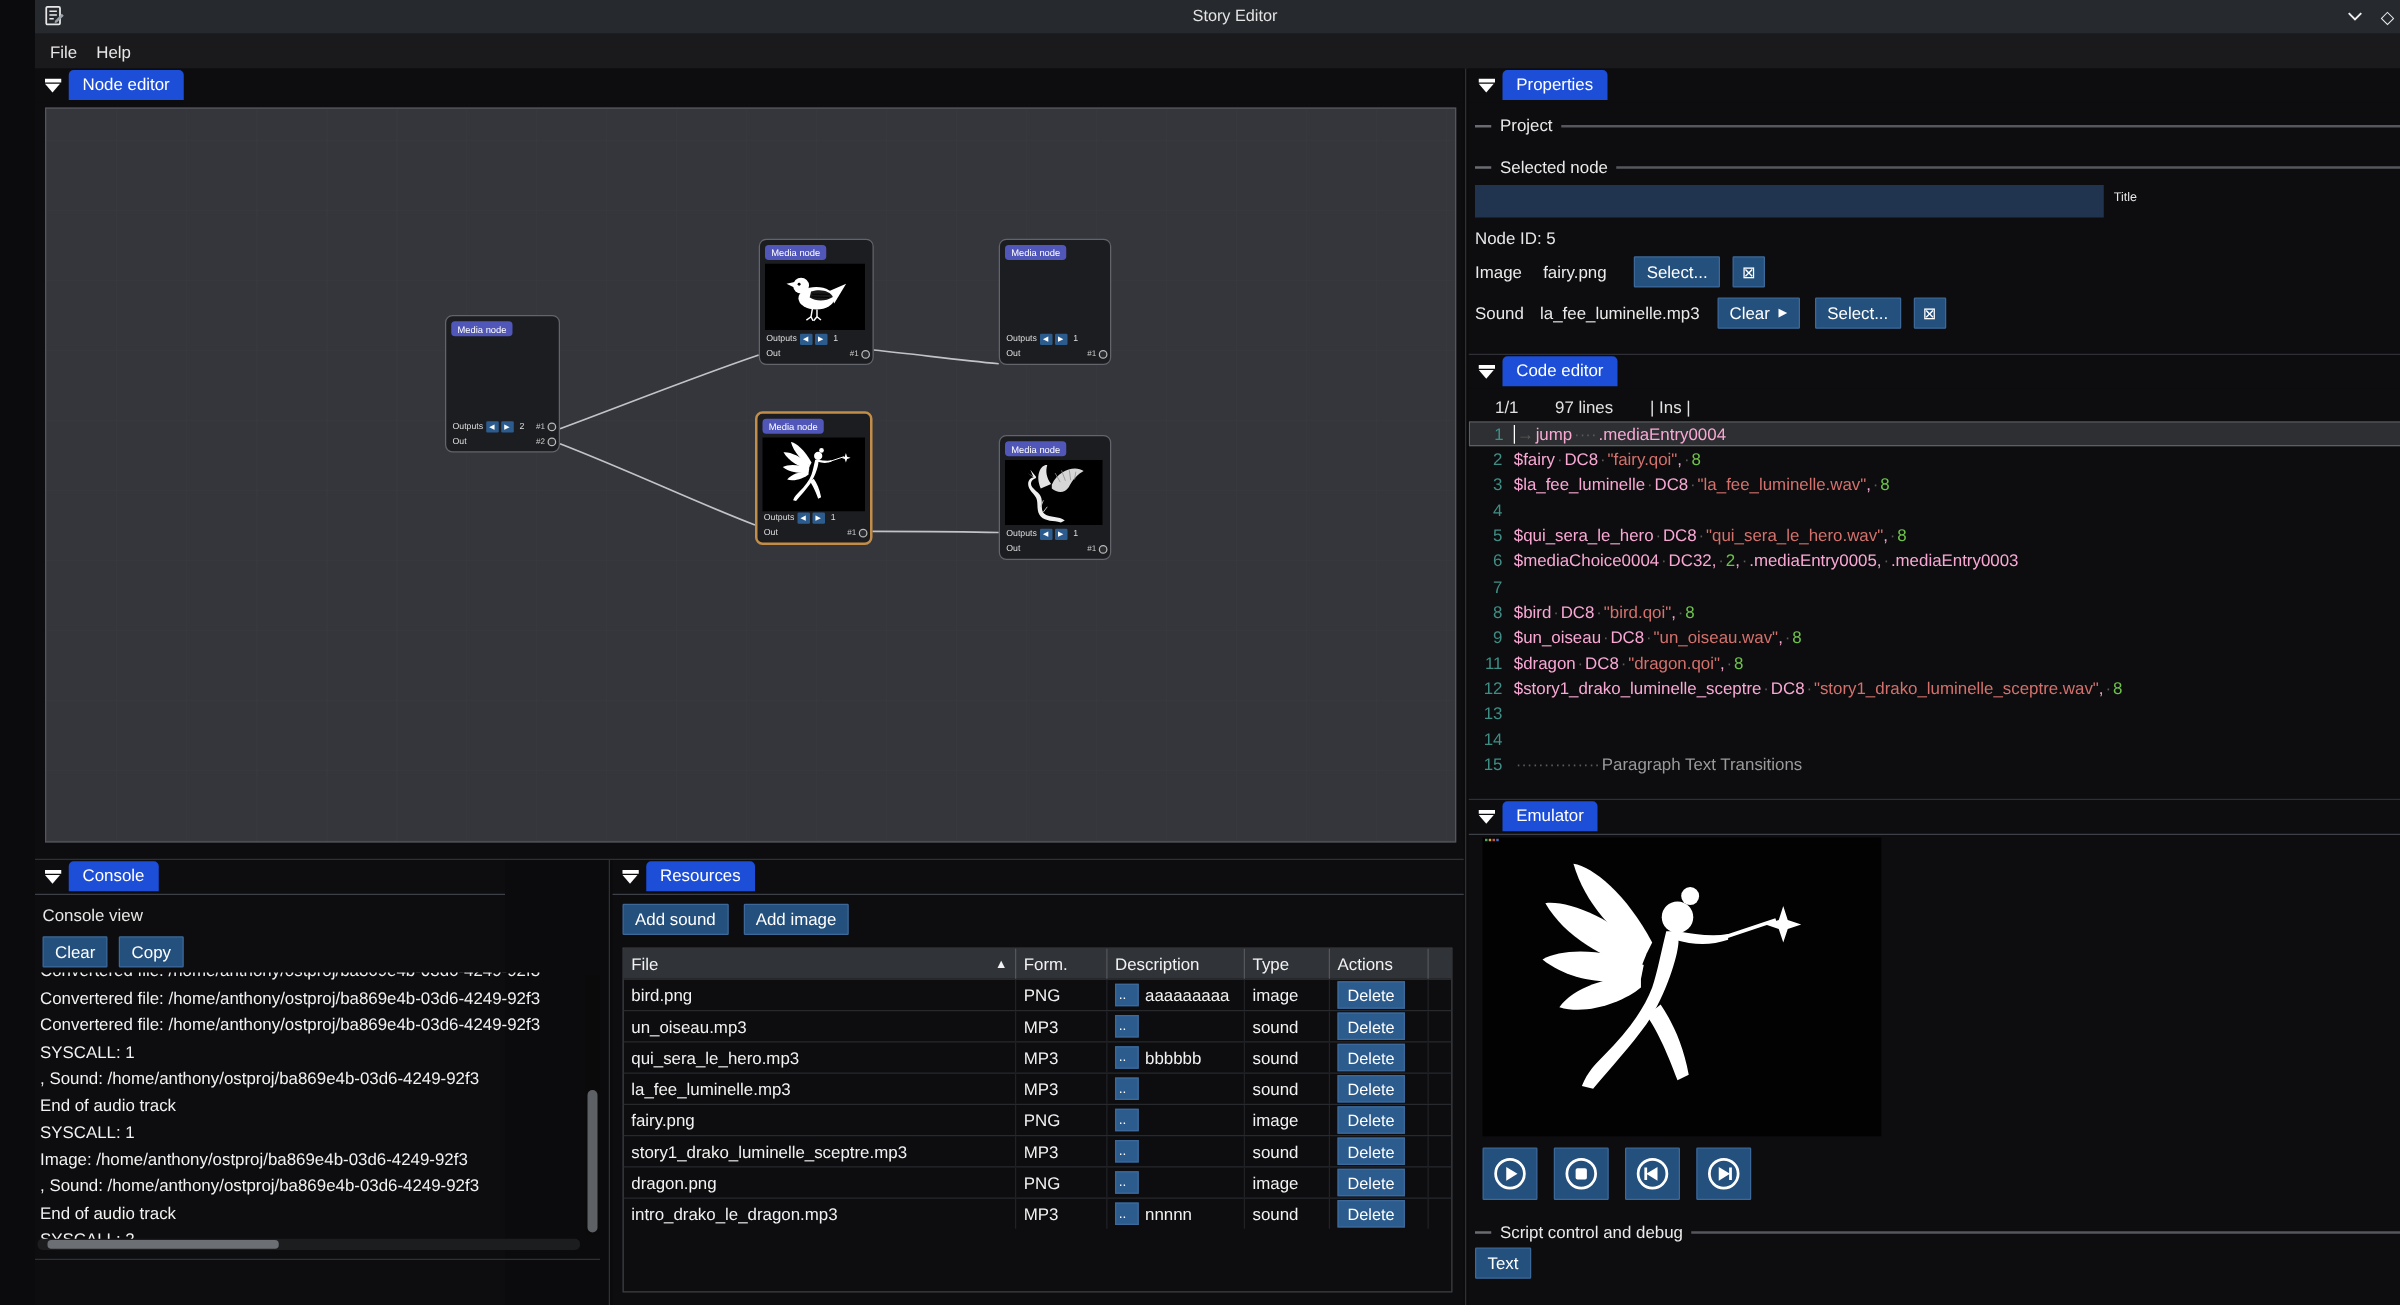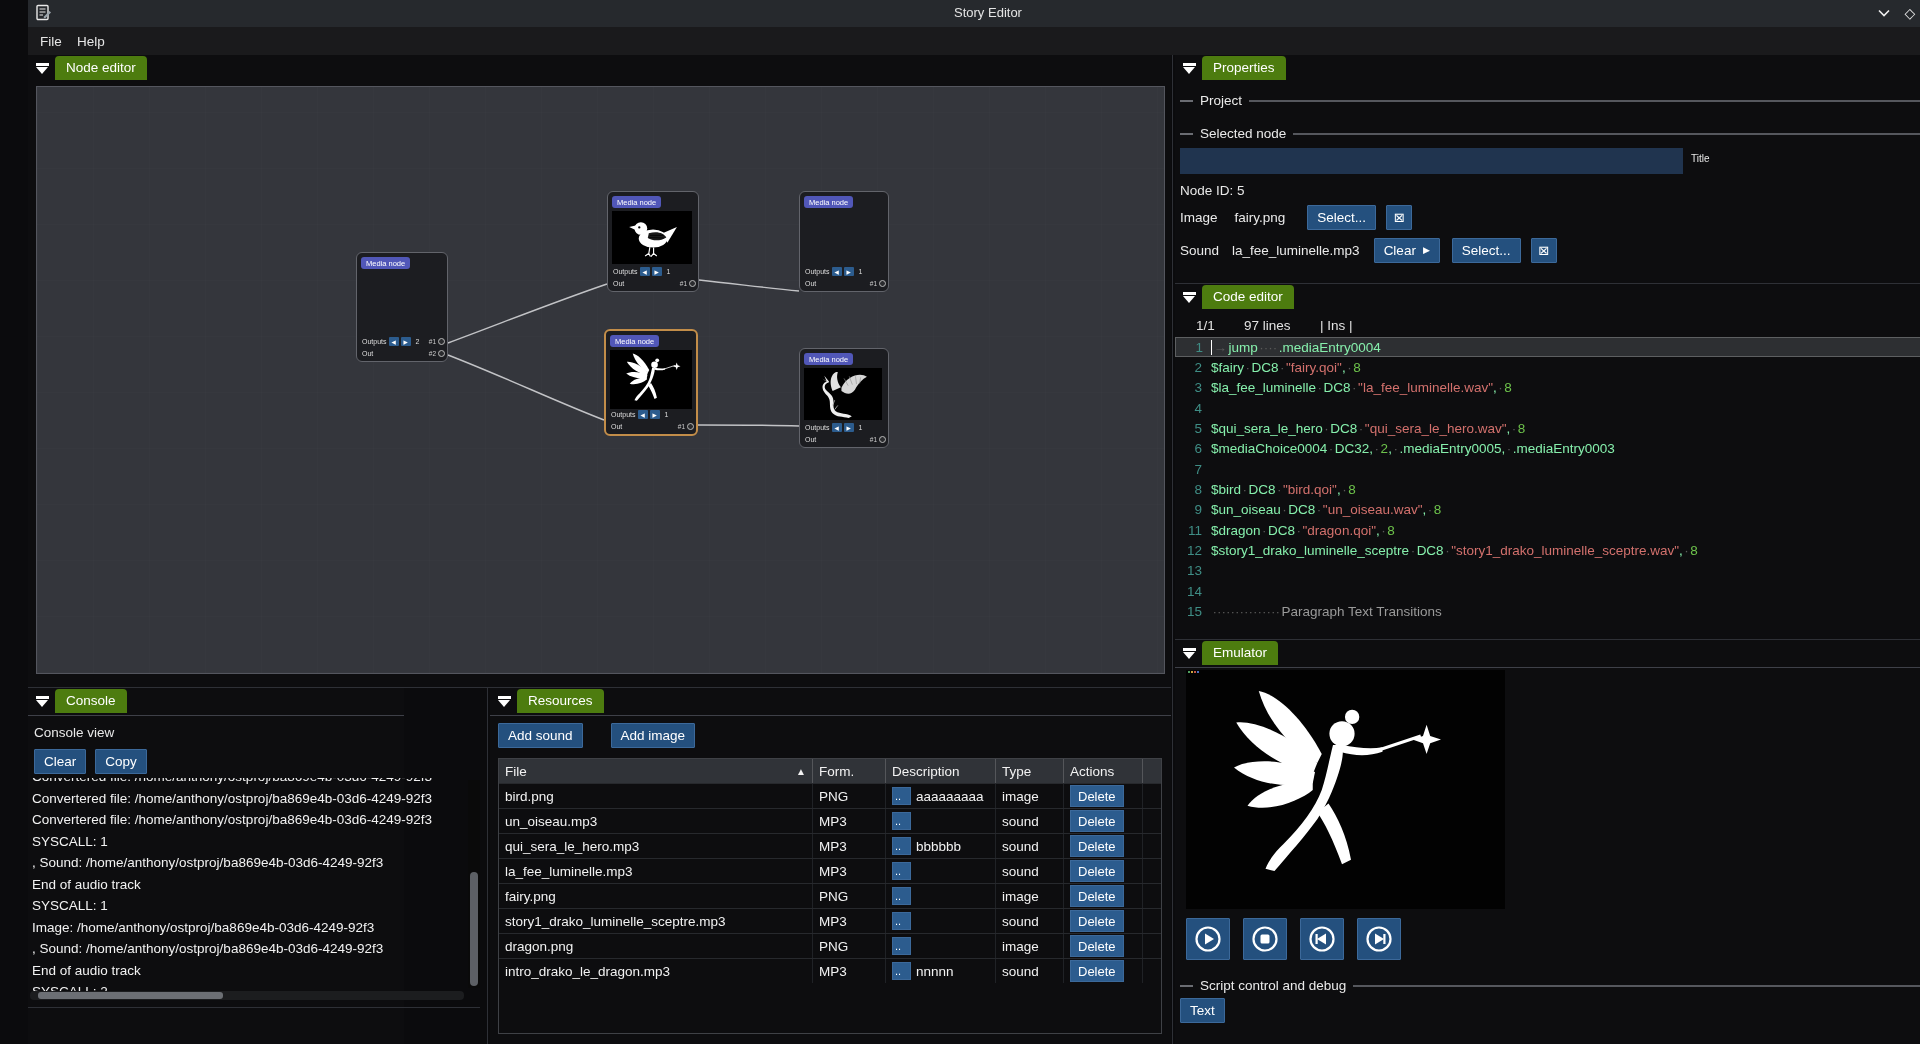--- a/index.html
+++ b/index.html
@@ -15,21 +15,21 @@
   .win-btn{position:absolute;top:4px;width:20px;height:18px;display:flex;align-items:center;justify-content:center;color:#efefef;font-size:14px;cursor:default;}
   #menubar{left:0;top:27px;width:1920px;height:28px;background:#1a1a1c;}
   .menu-item{position:absolute;top:5px;font-size:13.5px;color:#e6e6e6;padding:2px 6px;}
 
   
   .panel{position:absolute;background:#0d0d0f;}
   .tab-row{position:absolute;left:0;top:0;right:0;height:27px;background:#0d0d0f;}
   .collapse-icon{position:absolute;left:7px;top:8px;width:15px;height:11px;}
   .collapse-icon .bar{position:absolute;left:1px;top:0;width:13px;height:2.5px;background:#fff;}
   .collapse-icon .tri{position:absolute;left:1px;top:4px;width:0;height:0;border-left:6.5px solid transparent;border-right:6.5px solid transparent;border-top:7px solid #fff;}
-  .tab{position:absolute;left:27px;top:1px;background:#4d7c0f;color:#fff;font-size:13.5px;
+  .tab{position:absolute;left:27px;top:1px;background:#1d4ed8;color:#fff;font-size:13.5px;
        padding:4px 11px 5px;border-radius:4px 4px 0 0;white-space:nowrap;}
   .content-line{position:absolute;left:0;right:0;top:27px;height:1px;background:#3e4048;}
   .vsep,.hsep{position:absolute;background:#2e3036;}
 
   
   .btn{display:inline-flex;align-items:center;justify-content:center;gap:7px;background:#24507e;
        border:1px solid #3c699a;color:#fff;font-size:13.5px;padding:0 9px;height:25px;
        box-sizing:border-box;border-radius:1px;white-space:nowrap;cursor:default;}
   .btn.sq{width:26px;padding:0;font-size:13px;}
 
@@ -61,21 +61,21 @@
   .play-tri{font-size:9px;line-height:1;}
 
   
   #code-status{position:absolute;left:21px;top:34px;font-size:13.5px;color:#e2e2e2;display:flex;gap:0;}
   #code-status span{display:inline-block;}
   #code-view{position:absolute;left:0;top:53px;width:752px;height:292px;overflow:hidden;}
   .code-line{display:flex;height:20.35px;align-items:center;position:relative;}
   .code-line.current{background:#2d2f32;border:1px solid #5d5f61;box-sizing:border-box;margin-right:4px;}
   .code-line .ln{width:27px;flex:none;text-align:right;padding-right:9px;color:#3f8e86;font-size:13.5px;}
   .code-line .lt{font-size:13.5px;white-space:pre;}
-  .tk-p{color:#86efac;} .tk-s{color:#d3716d;} .tk-n{color:#6dc24b;}
+  .tk-p{color:#f9a8d4;} .tk-s{color:#d3716d;} .tk-n{color:#6dc24b;}
   .tk-w{color:#5a5a5a;padding:0 1.5px;} .tk-c{color:#9a9a9a;}
   .caret{position:absolute;left:35px;top:2px;width:1px;height:15px;background:#fff;}
   .vscroll{position:absolute;background:#0a0a0a;}
   .vscroll .thumb{position:absolute;left:2px;right:2px;background:#5d6065;border-radius:4px;}
 
   
   #log{position:absolute;left:4px;top:90px;width:432px;height:222px;overflow:hidden;}
   .log-line{font-size:13.5px;color:#f2f2f2;line-height:21.5px;white-space:pre;}
   #log-hscroll{position:absolute;left:2px;top:303px;width:434px;height:9px;background:#1c1d1f;border-radius:4px;}
   #log-hscroll .thumb{position:absolute;left:8px;top:1px;width:185px;height:7px;background:#6c6f74;border-radius:3px;}
@@ -308,21 +308,21 @@
 
   <div class="panel" style="left:462px;top:688px;width:681px;height:356px">
     <div class="tab-row">
       <span class="collapse-icon">
           <span class="bar"></span>
           <span class="tri"></span>
         </span>
       <span class="tab">Resources</span>
     </div>
     <div class="content-line"></div>
-    <div class="abs" style="left:8px;top:35px;display:flex;gap:28px">
+    <div class="abs" style="left:8px;top:35px;display:flex;gap:12px">
       <span class="btn">Add sound</span>
       <span class="btn">Add image</span>
     </div>
     <div id="res-table">
       <div class="tbl-head">
           <span class="cell" style="width: 314px;">
             <span>File</span>
             <span class="sort">▲</span>
           </span>
           <span class="cell" style="width: 73px;">

